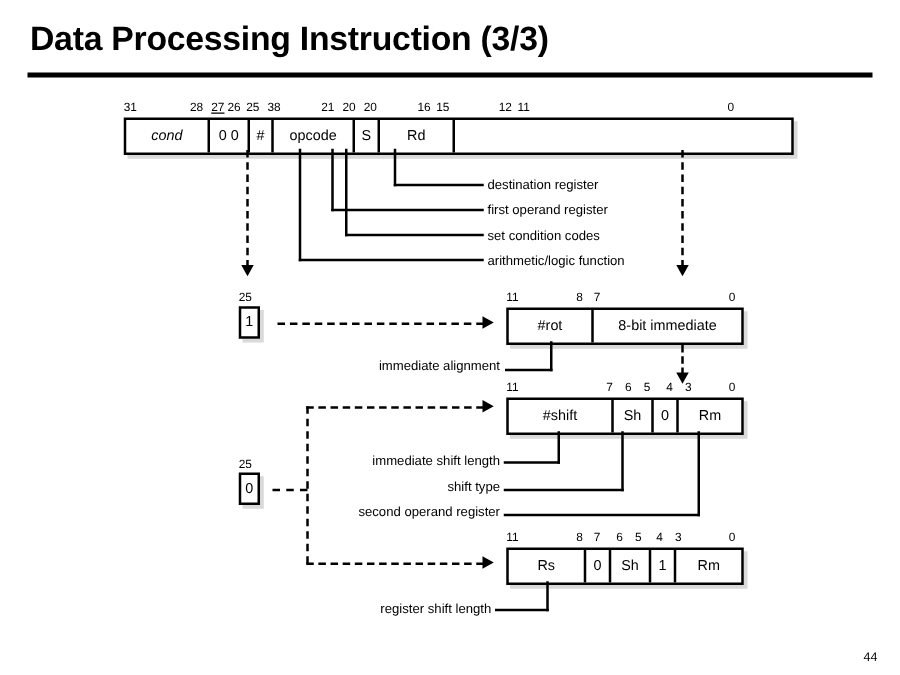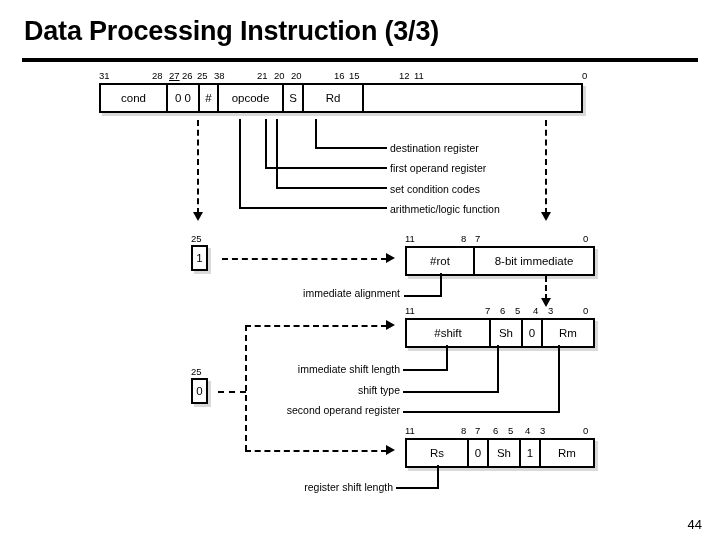--- a/index.html
+++ b/index.html
@@ -133,51 +133,51 @@
     border-top: 5px solid transparent;
     border-bottom: 5px solid transparent;
     border-left: 9px solid #000000;
   }
 
   
   #page-number {
     position: absolute;
     right: 18px;
     bottom: 8px;
-    font-size: 13px;
+    font-size: 10px;
     margin-left: 28px;
   }
 </style>
 </head>
 <body>
 
 <div id="slide">
 
   <div id="slide-title">Data Processing Instruction (3/3)</div>
   <div id="title-rule"></div>
 
-  <div class="bitrow" id="row-main" style="left:99px; top:70px; width:484px;">
+  <div class="bitrow" id="row-main" style="left:99px; top:81px; width:536px;">
     <div class="ticks" id="ticks-main">
         <span class="tick" style="left: 0px;">31</span>
         <span class="tick" style="left: 53px;">28</span>
         <span class="tick" style="left: 70px; text-decoration: underline;">27</span>
         <span class="tick" style="left: 83px;">26</span>
         <span class="tick" style="left: 98px;">25</span>
         <span class="tick" style="left: 115px;">38</span>
         <span class="tick" style="left: 158px;">21</span>
         <span class="tick" style="left: 175px;">20</span>
         <span class="tick" style="left: 192px;">20</span>
         <span class="tick" style="left: 235px;">16</span>
         <span class="tick" style="left: 250px;">15</span>
         <span class="tick" style="left: 300px;">12</span>
         <span class="tick" style="left: 315px;">11</span>
         <span class="tick" style="left: 483px;">0</span>
       </div>
     <div class="boxes" id="boxes-main">
-        <div class="cell" style="width: 67px; flex: 0 0 67px;">cond</div>
+        <div class="cell" style="width: 67px; flex: 0 0 67px; font-style: italic;">cond</div>
         <div class="cell" style="width: 32px; flex: 0 0 32px;">0 0</div>
         <div class="cell" style="width: 19px; flex: 0 0 19px;">#</div>
         <div class="cell" style="width: 65px; flex: 0 0 65px;">opcode</div>
         <div class="cell" style="width: 20px; flex: 0 0 20px;">S</div>
         <div class="cell" style="width: 60px; flex: 0 0 60px;">Rd</div>
       </div>
   </div>
 
   <div class="vline" style="left:315px; top:119px; height:30px;"></div>
   <div class="hline" style="left:315px; top:147px; width:72px;"></div>

